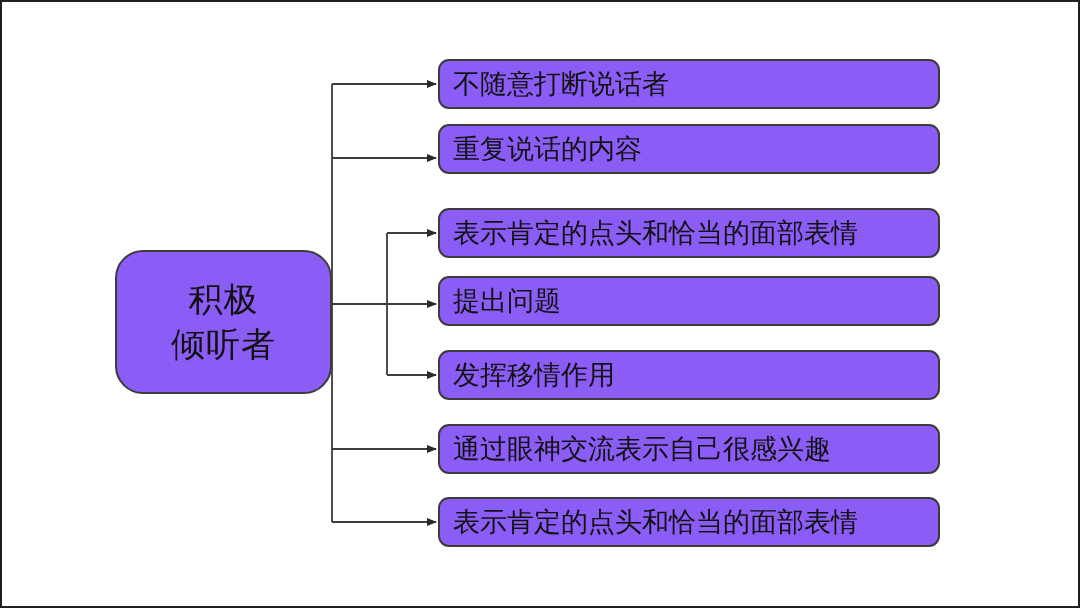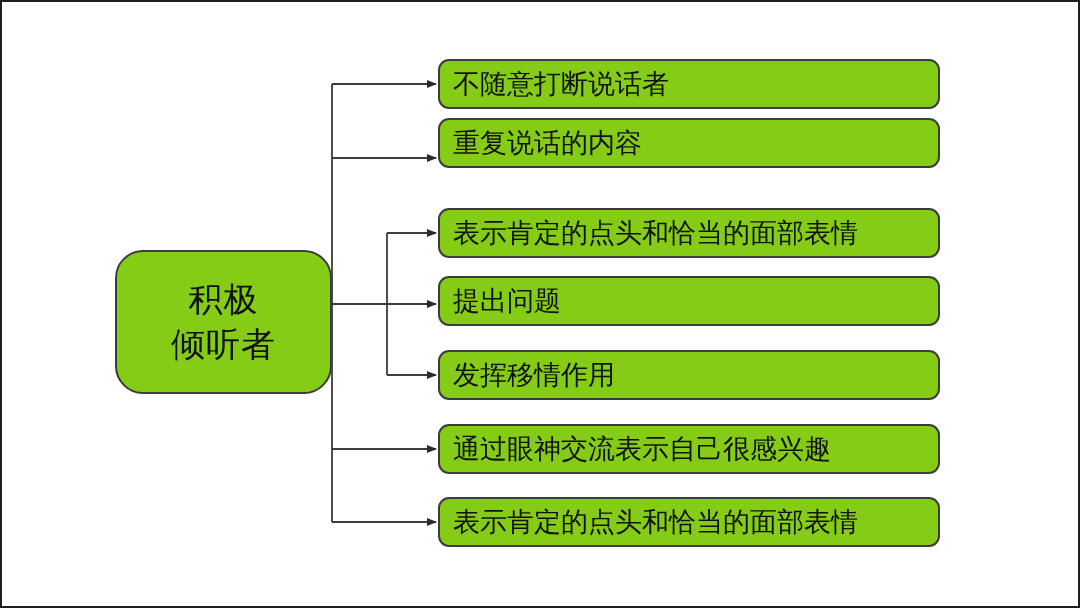--- a/index.html
+++ b/index.html
@@ -20,21 +20,21 @@
   .connectors {
     position: absolute;
     left: 0;
     top: 0;
     width: 1080px;
     height: 608px;
   }
   .node {
     position: absolute;
     box-sizing: border-box;
-    background: #84cc16;
+    background: #8b5cf6;
     border: 2px solid #3c3c3c;
     color: #111111;
   }
   .root-node {
     left: 113px;
     top: 228px;
     width: 217px;
     height: 144px;
     border-radius: 28px;
     display: flex;
@@ -85,21 +85,21 @@
   </svg>
 
   <div class="node root-node">
     <span class="label">积极</span>
     <span class="label">倾听者</span>
   </div>
 
   <div class="node branch-node" style="top:57px">
     <span class="label">不随意打断说话者</span>
   </div>
-  <div class="node branch-node" style="top:116px">
+  <div class="node branch-node" style="top:122px">
     <span class="label">重复说话的内容</span>
   </div>
   <div class="node branch-node" style="top:206px">
     <span class="label">表示肯定的点头和恰当的面部表情</span>
   </div>
   <div class="node branch-node" style="top:274px">
     <span class="label">提出问题</span>
   </div>
   <div class="node branch-node" style="top:348px">
     <span class="label">发挥移情作用</span>

